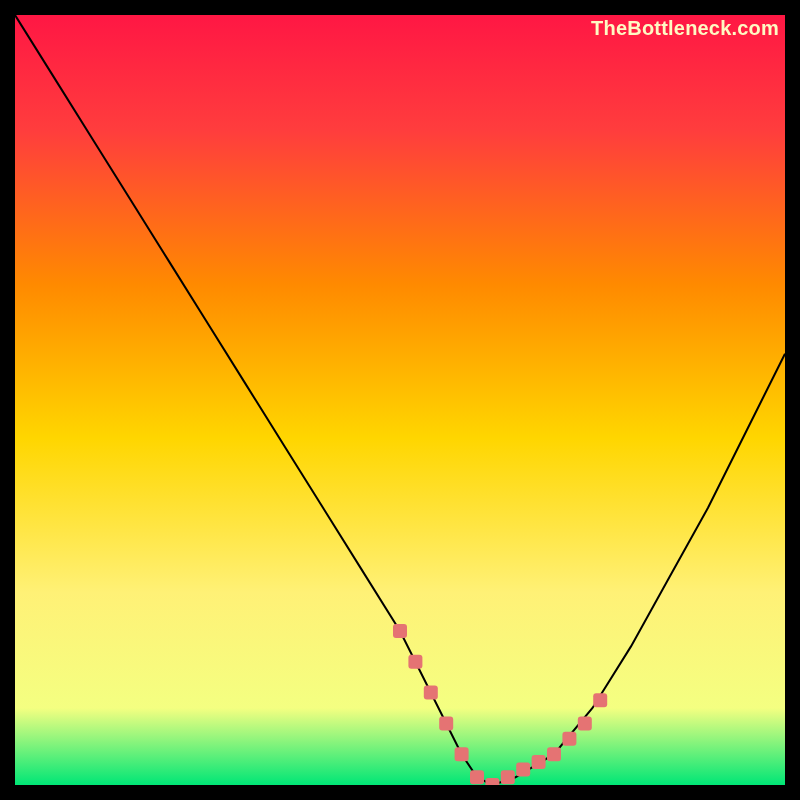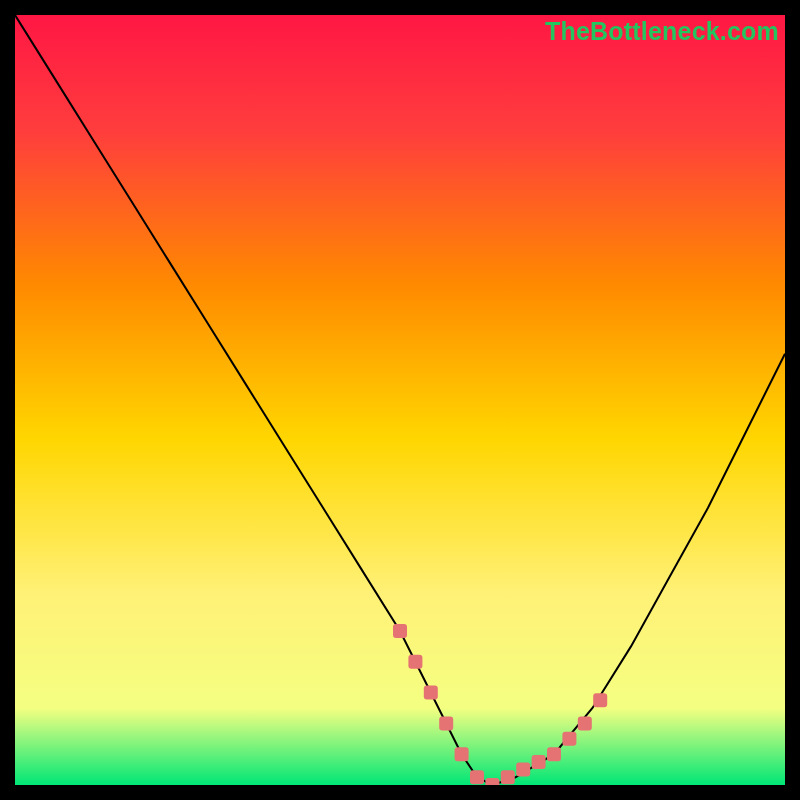--- a/index.html
+++ b/index.html
@@ -24,23 +24,23 @@
     left: 0;
     top: 0;
     width: 770px;
     height: 770px;
     display: block;
   }
   .wm {
     position: absolute;
     right: 6px;
     top: 2px;
-    font-size: 25px;
+    font-size: 20px;
     font-weight: 600;
-    color: #22c55e;
+    color: #fef9c3;
     letter-spacing: 0.2px;
     user-select: none;
   }
 </style>
 </head>
 <body>
 
 <div class="frame">
 
   <svg class="plot" viewBox="0 0 770 770">

